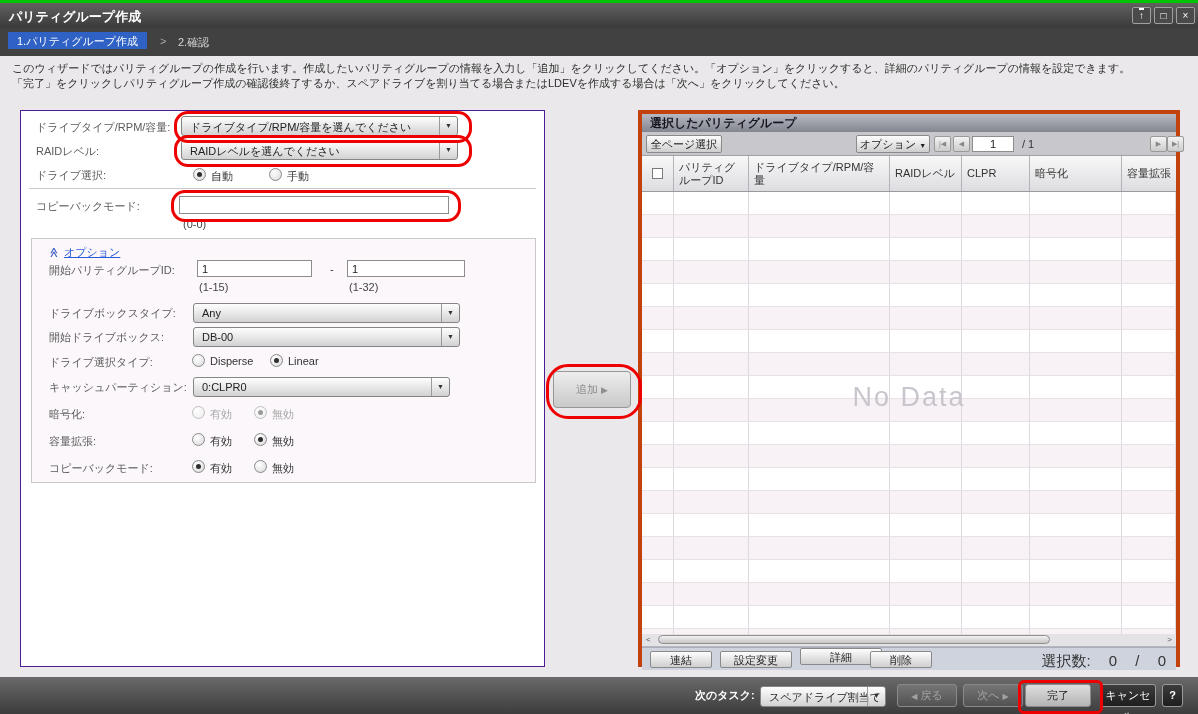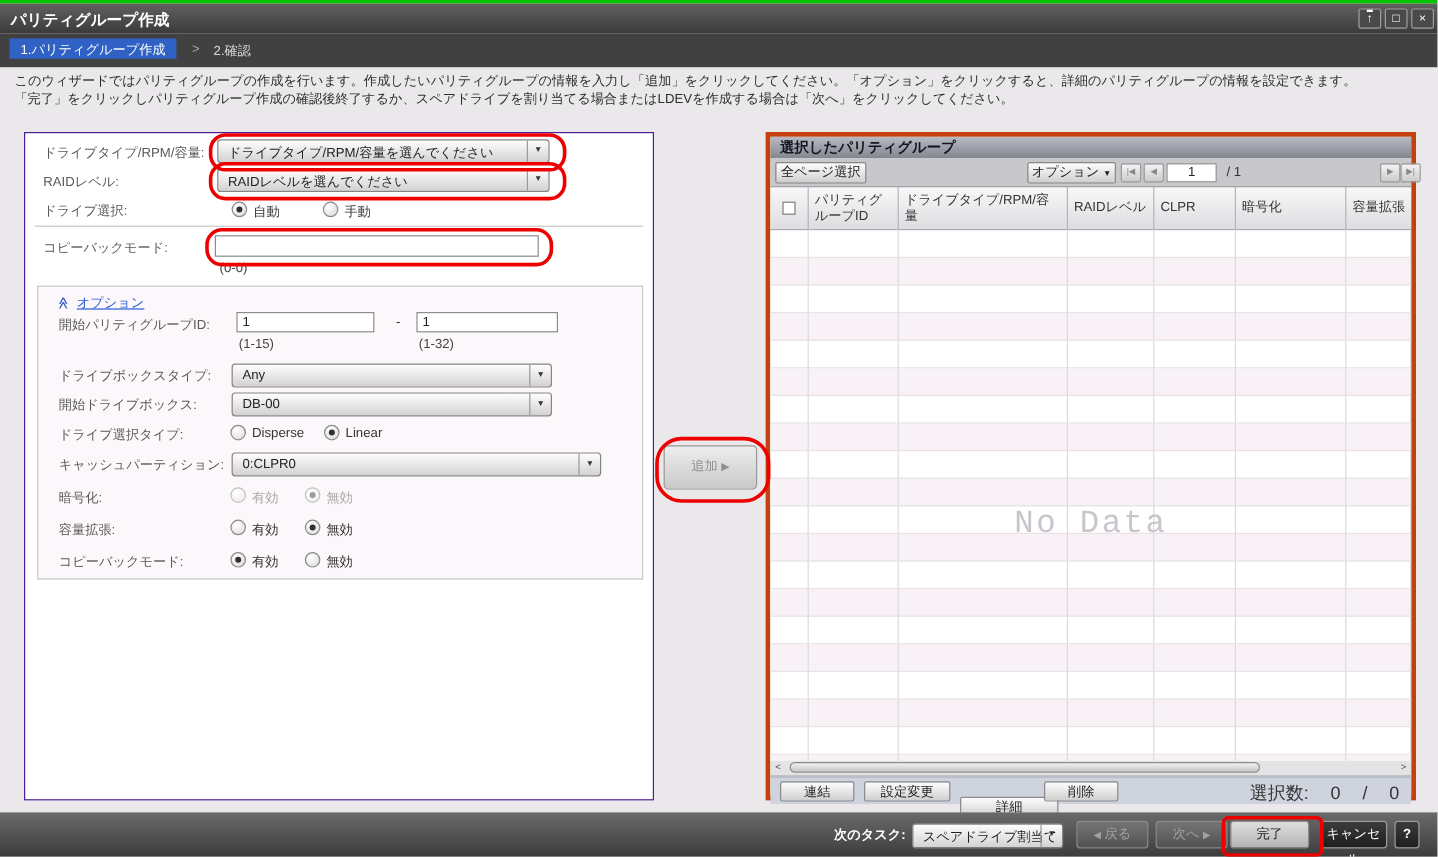--- a/index.html
+++ b/index.html
@@ -77,21 +77,21 @@
     box-sizing:border-box;display:flex;align-items:center;word-break:break-all;line-height:13px;}
   .c0{width:32px;justify-content:center;}
   .c1{width:75px;}.c2{width:141px;}.c3{width:72px;}.c4{width:68px;}.c5{width:92px;}
   .c6{flex:1;border-right:none;}
   .cb{width:11px;height:11px;border:1px solid #7a7a7a;background:#fff;box-sizing:border-box;}
   .rp-body{height:442px;overflow:hidden;position:relative;background:#fff;}
   .rp-row{height:23px;display:flex;box-sizing:border-box;}
   .rp-row.alt{background:#f8f2f6;}
   .rp-cell{border-right:1px solid #ddd9dd;border-bottom:1px solid #e6e2e6;box-sizing:border-box;height:23px;}
   .no-data{position:absolute;left:0;right:0;top:190px;text-align:center;font-size:27px;
-    color:#c9c5cd;letter-spacing:2px;font-family:Liberation Mono, monospace;margin-top:40px;}
+    color:#c9c5cd;letter-spacing:2px;font-family:Liberation Sans, sans-serif;}
   .rp-hscroll{height:13px;background:#e3e3e6;position:relative;border-bottom:1px solid #b8b8bc;box-sizing:border-box;}
   .hs-arrow{position:absolute;top:0px;font-size:8px;color:#555;line-height:12px;}
   .hs-thumb{position:absolute;left:16px;top:1px;width:392px;height:9px;border-radius:5px;
     background:linear-gradient(#f2f2f2,#c6c6c6);border:1px solid #8f8f8f;box-sizing:border-box;}
   .rp-footer{height:23px;background:#ced3de;position:relative;border-top:1px solid #a9aebc;box-sizing:border-box;}
   .sel-info{position:absolute;right:10px;top:4px;font-size:15px;color:#333;}
   .sel-info span{margin-left:14px;}
   
   .bottom-bar{position:absolute;left:0;top:677px;width:1198px;height:37px;
     background:linear-gradient(#6a6a6a,#3c3c3c);}
@@ -173,21 +173,21 @@
       <span class="arr">▼</span>
     </div>
 
     <span class="flabel" style="left:17px;top:116px;">ドライブ選択タイプ:</span>
     <span class="radio" style="left:160px;top:115px;"></span>
     <span class="rlbl" style="left:178px;top:116px;">Disperse</span>
     <span class="radio sel" style="left:238px;top:115px;"></span>
     <span class="rlbl" style="left:256px;top:116px;">Linear</span>
 
     <span class="flabel" style="left:17px;top:141px;">キャッシュパーティション:</span>
-    <div class="dd" style="left:161px;top:138px;width:308px;">
+    <div class="dd" style="left:161px;top:138px;width:257px;">
       <span class="txt">0:CLPR0</span>
       <span class="arr">▼</span>
     </div>
 
     <span class="flabel" style="left:17px;top:168px;">暗号化:</span>
     <span class="radio dis" style="left:160px;top:167px;"></span>
     <span class="rlbl dis" style="left:178px;top:168px;">有効</span>
     <span class="radio dis sel" style="left:222px;top:167px;"></span>
     <span class="rlbl dis" style="left:240px;top:168px;">無効</span>
 
@@ -421,21 +421,21 @@
       <div class="no-data">No Data</div>
     </div>
   <div class="rp-hscroll">
     <span class="hs-arrow" style="left:4px;">&lt;</span>
     <span class="hs-thumb"></span>
     <span class="hs-arrow" style="right:4px;">&gt;</span>
   </div>
   <div class="rp-footer">
     <span class="sm-btn" style="left:8px;top:3px;width:62px;height:17px;">連結</span>
     <span class="sm-btn" style="left:78px;top:3px;width:72px;height:17px;">設定変更</span>
-    <span class="sm-btn" style="left:158px;top:16px;width:82px;height:17px;">詳細</span>
+    <span class="sm-btn" style="left:158px;top:0;width:82px;height:17px;">詳細</span>
     <span class="sm-btn" style="left:228px;top:3px;width:62px;height:17px;">削除</span>
     <span class="sel-info">
       <span style="margin-left:0;">選択数:</span>
       <span>0</span>
       <span>/</span>
       <span>0</span>
     </span>
   </div>
 </div>
 

